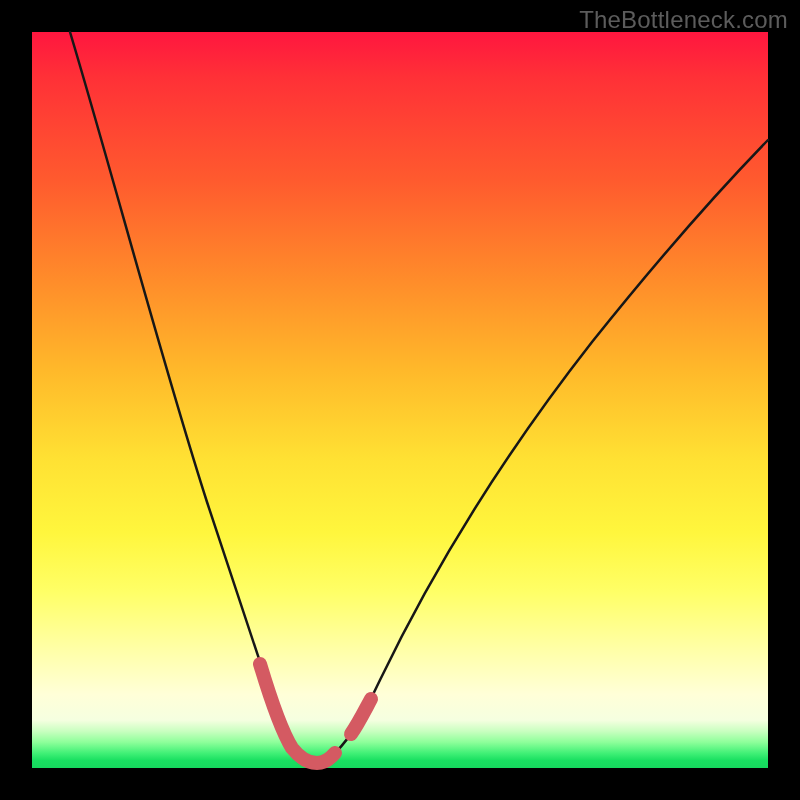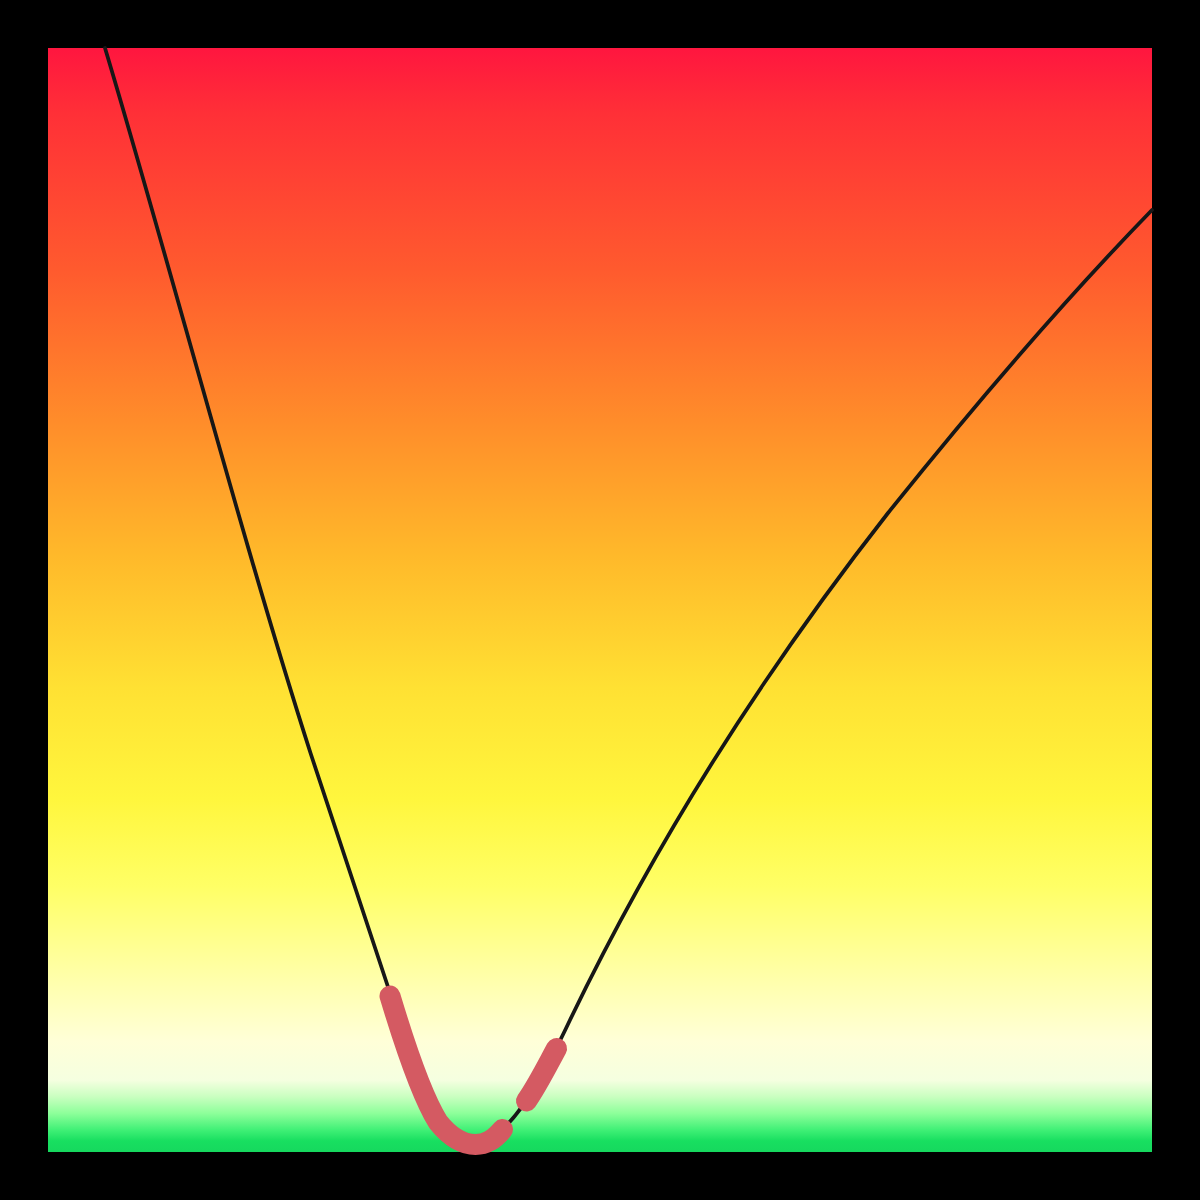--- a/index.html
+++ b/index.html
@@ -62,20 +62,21 @@
     width: 736px;
     height: 736px;
     overflow: visible;
   }
 </style>
 </head>
 <body>
 
 <div class="frame">
 
+  <div class="watermark">TheBottleneck.com</div>
 
   <div class="plot">
 
     <svg class="curve" viewBox="0 0 736 736">
 
       <path d="M 38 0
                C 80 140, 130 330, 175 470
                C 200 545, 218 600, 238 660
                C 250 695, 258 712, 268 722
                C 274 728, 279 731, 285 731

